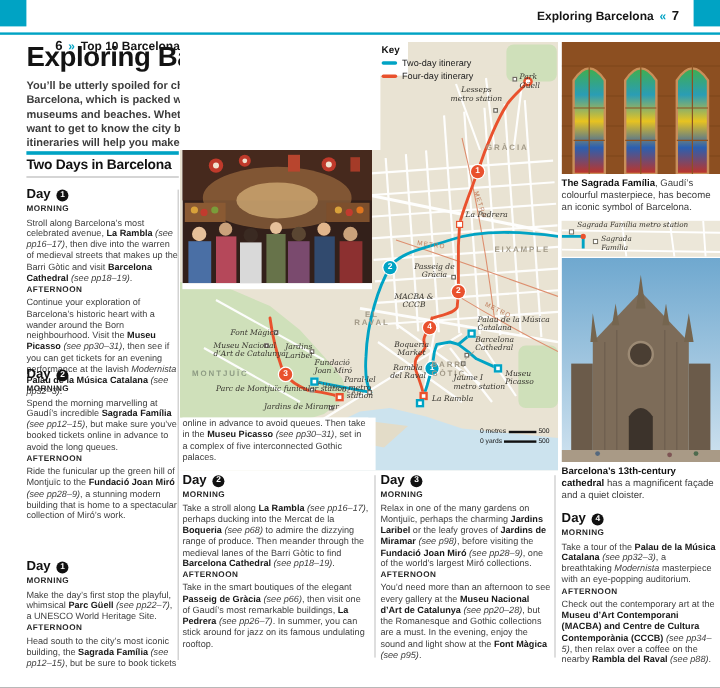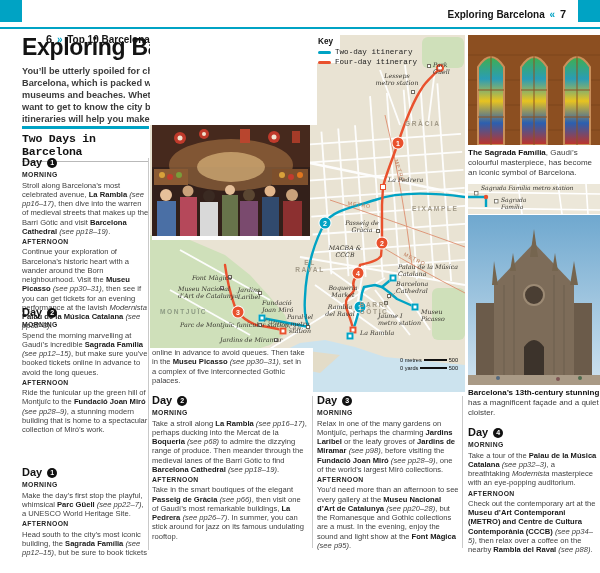--- a/index.html
+++ b/index.html
@@ -9,39 +9,39 @@
   
   .corner{position:absolute;top:0;width:22px;height:22px;background:var(--teal);}
   .hdr-rule{position:absolute;top:27px;left:0;width:600px;height:2px;background:var(--teal);}
   .hdr{position:absolute;top:8px;font-size:10px;font-weight:bold;color:#151515;}
   .hdr .gm{color:var(--teal);font-weight:bold;padding:0 2px;}
   .hdr .pg{font-size:11px;}
   
   .title{position:absolute;left:22px;top:34px;font-size:23px;font-weight:bold;color:#131313;letter-spacing:-.3px;}
   .intro{position:absolute;left:22px;top:66px;width:290px;font-size:9.2px;line-height:1.3;font-weight:bold;color:#3c3c3c;}
   
-  .sec{position:absolute;left:22px;width:127px;font-family:Liberation Mono, monospace;}
+  .sec{position:absolute;left:22px;width:127px;}
   .sec .bar{height:3px;}
   .sec h2{margin:3px 0 3px;font-size:11.5px;font-weight:bold;color:#111;letter-spacing:-.2px;}
   .sec .rule{height:1px;background:#b9b9b9;}
   
   .dayblock{position:absolute;font-size:7.6px;line-height:1.22;color:#3f3f3f;}
   .dayhead{font-size:11px;font-weight:bold;color:#111;margin-bottom:2px;}
   .day-num{display:inline-block;width:10px;height:10px;background:#111;color:#fff;border-radius:50%;
            font-size:7px;line-height:10px;text-align:center;margin-left:2px;vertical-align:1px;}
   .slot{font-size:6.8px;font-weight:bold;letter-spacing:.4px;color:#262626;margin:2px 0 1px;}
   .para b{color:#191919;} .para i{font-style:italic;}
   
   .caption{font-size:8px;line-height:1.28;color:#3c3c3c;background:#fff;}
   .caption b{color:#101010;}
   .fig{position:absolute;background:#fff;}
   
   .key{position:absolute;left:318px;top:37px;font-size:7.6px;color:#222;}
   .key-title{font-weight:bold;font-size:8.2px;color:#111;margin-bottom:2px;}
-  .key-item{display:flex;align-items:center;gap:4px;margin-top:2px;font-family:Liberation Mono, monospace;}
+  .key-item{display:flex;align-items:center;gap:4px;margin-top:2px;}
   .key-swatch{width:13px;height:3px;border-radius:2px;}
   
   .map{position:absolute;left:150px;top:35px;width:315px;height:357px;}
   .map .layer{position:absolute;left:0;top:0;width:315px;height:357px;}
   .mlabel{position:absolute;font-family:"DejaVu Serif",serif;font-style:italic;font-size:6.3px;
           line-height:1.12;color:#37352f;white-space:pre-line;transform-origin:left top;}
   .mlabel.ctr{width:44px;text-align:center;}
   .mlabel.w50{width:50px;text-align:center;}
   .mlabel.district{font-family:"Liberation Sans",sans-serif;font-style:normal;font-weight:bold;
                    letter-spacing:1.6px;color:#a39b89;font-size:6.6px;}
@@ -440,28 +440,28 @@
             <line x1="96" y1="70" x2="96" y2="170"></line>
         </g>
       </g>
       <rect y="160" width="132" height="10" fill="#a99a86"></rect>
       <circle cx="30" cy="163" r="2" fill="#54687e"></circle>
         <circle cx="90" cy="164" r="2" fill="#7e5454"></circle>
       <circle cx="112" cy="163" r="2" fill="#4e6b4e"></circle>
     </svg>
   </div>
   <div class="fig" style="left:468px;top:388px;width:132px;">
-    <div class="caption"><b>Barcelona’s 13th-century stunning</b> has a magnificent façade and a quiet cloister.</div>
+    <div class="caption"><b>Barcelona’s 13th-century cathedral</b> has a magnificent façade and a quiet cloister.</div>
   </div>
 
   <div class="dayblock" style="left:468px;top:426px;width:130px;">
     <div class="dayhead"><span>Day</span> <span class="day-num">4</span></div>
     <div class="slot">MORNING</div>
     <div class="para">Take a tour of the <b>Palau de la Música Catalana</b> <i>(see pp32–3)</i>, a breathtaking <i>Modernista</i> masterpiece with an eye-popping auditorium.</div>
     <div class="slot">AFTERNOON</div>
-    <div class="para">Check out the contemporary art at the <b>Museu d’Art Contemporani (METRO) and Centre de Cultura Contemporània (CCCB)</b> <i>(see pp34–5)</i>, then relax over a coffee on the nearby <b>Rambla del Raval</b> <i>(see p88)</i>.</div>
+    <div class="para">Check out the contemporary art at the <b>Museu d’Art Contemporani (MACBA) and Centre de Cultura Contemporània (CCCB)</b> <i>(see pp34–5)</i>, then relax over a coffee on the nearby <b>Rambla del Raval</b> <i>(see p88)</i>.</div>
   </div>
 
   <div class="vline" style="left:148px;top:158px;height:392px;"></div>
   <div class="vline" style="left:312px;top:396px;height:152px;"></div>
   <div class="vline" style="left:462px;top:396px;height:152px;"></div>
 
 </div>
 
 </body></html>

